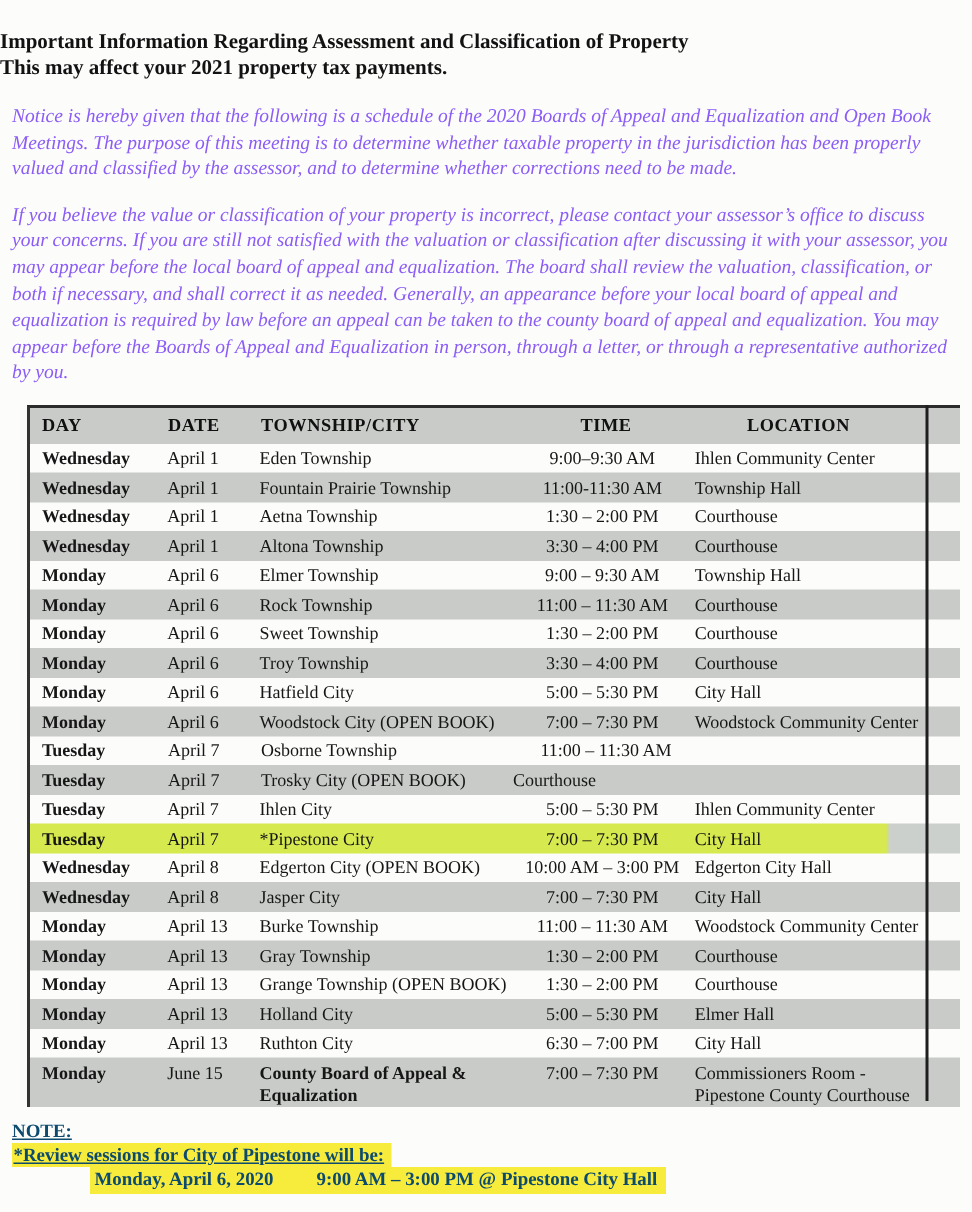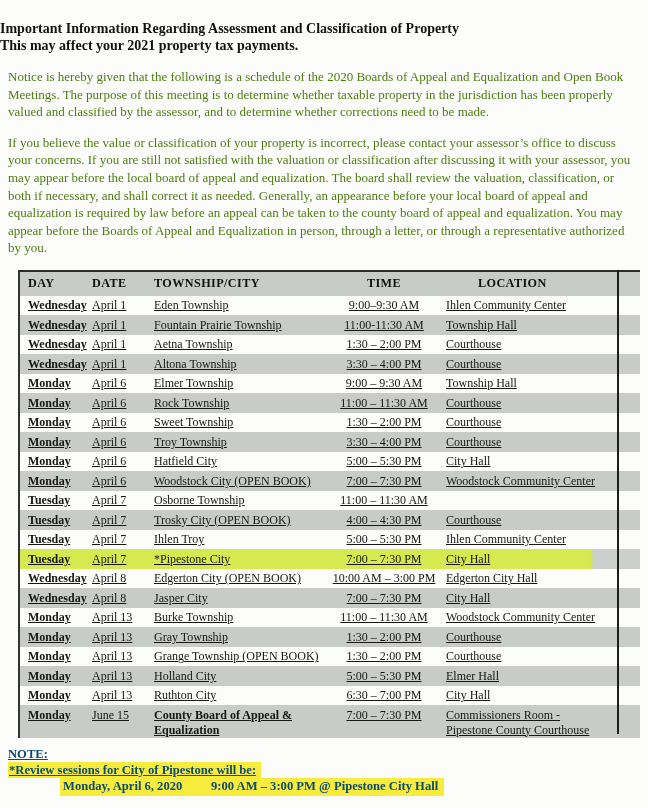--- a/index.html
+++ b/index.html
@@ -21,21 +21,22 @@
     font-size:14px;
     line-height:17px;
     color:#121212;
   }
 
   
   .para{
     margin:14px 8px 0 8px;
     font-size:13px;
     line-height:17.6px;
-    color:#4d7c0f;
+    color:#8b5cf6;
+    font-style:italic;
   }
   .para.second{margin-top:13px;}
 
   
   .table-wrap{
     position:relative;
     margin:13px 0 0 18px;
     width:620px;
     border-top:2px solid #2b2b2b;
     border-left:2px solid #333;
@@ -44,42 +45,41 @@
   .right-rule{
     position:absolute;
     top:-2px;bottom:4px;left:597px;
     width:2px;background:#1e1e1e;
   }
   .trow{
     display:flex;
     min-height:19.5px;
     align-items:flex-start;
     line-height:14.6px;
-    text-decoration:underline;
   }
   .trow.gray{background:var(--stripe,#c8cbc8);}
   .trow.hl{
     background:linear-gradient(90deg,
       var(--rowhl,#d6e94e) 0%,
       var(--rowhl,#d6e94e) 92%,
       #ccd0cc 92.5%);
   }
   .thead{
     display:flex;
     background:var(--stripe,#c8cbc8);
     font-weight:bold;
     height:24px;
     align-items:center;
     font-size:12.2px;
     letter-spacing:.4px;
     color:#101010;
   }
   .cell{white-space:pre-line;padding-top:2.5px;padding-bottom:1px;box-sizing:border-box;}
   .thead .cell{padding-top:0;}
-  .c-day{width:72px;padding-left:8px;font-weight:bold;}
+  .c-day{width:92px;padding-left:8px;font-weight:bold;}
   .c-date{width:62px;}
   .c-township{width:168px;}
   .c-time{width:124px;text-align:center;}
   .c-location{width:178px;padding-right:2px;}
   .thead .c-location{padding-left:32px;width:146px;}
   .cell.bold{font-weight:bold;}
 
   
   .note{
     margin:9px 8px 0 8px;
@@ -192,27 +192,26 @@
         <div class="trow">
           <div class="cell c-day">Tuesday</div>
           <div class="cell c-date">April 7</div>
           <div class="cell c-township">Osborne Township</div>
           <div class="cell c-time">11:00 – 11:30 AM</div>
         </div>
         <div class="trow gray">
           <div class="cell c-day">Tuesday</div>
           <div class="cell c-date">April 7</div>
           <div class="cell c-township">Trosky City (OPEN BOOK)</div>
-          <div class="cell c-time">4:00 – 4:30 PM</div>
-          <div class="cell c-location">Courthouse</div>
-        </div>
-        <div class="trow">
-          <div class="cell c-day">Tuesday</div>
-          <div class="cell c-date">April 7</div>
-          <div class="cell c-township">Ihlen Troy</div>
+          <div class="cell c-location">Courthouse</div>
+        </div>
+        <div class="trow">
+          <div class="cell c-day">Tuesday</div>
+          <div class="cell c-date">April 7</div>
+          <div class="cell c-township">Ihlen City</div>
           <div class="cell c-time">5:00 – 5:30 PM</div>
           <div class="cell c-location">Ihlen Community Center</div>
         </div>
         <div class="trow hl">
           <div class="cell c-day">Tuesday</div>
           <div class="cell c-date">April 7</div>
           <div class="cell c-township">*Pipestone City</div>
           <div class="cell c-time">7:00 – 7:30 PM</div>
           <div class="cell c-location">City Hall</div>
         </div>

